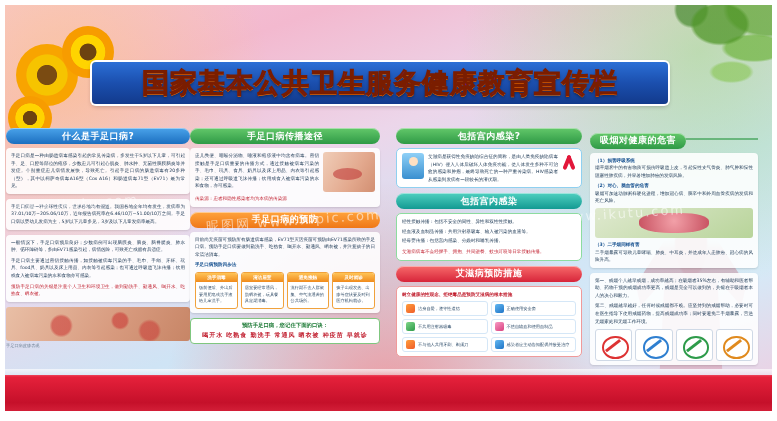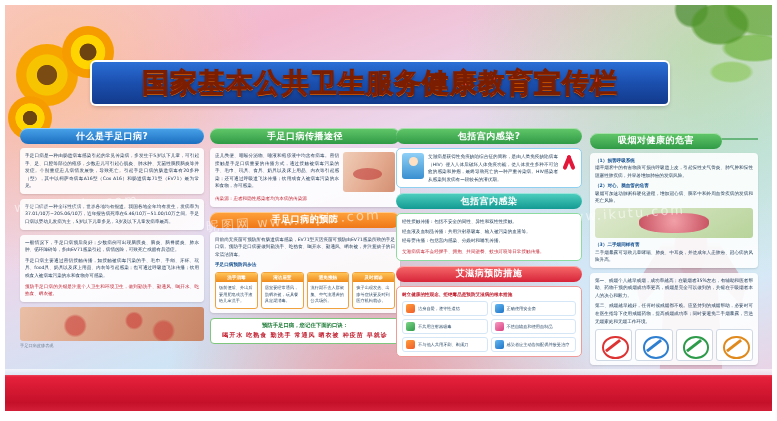--- a/index.html
+++ b/index.html
@@ -48,45 +48,45 @@
   .wm2{left:206px;top:212px;}
   .wm3{left:560px;top:206px;}
 
   
   .title-wrap{position:absolute;left:92px;top:62px;width:576px;height:42px;}
   .title-band{position:absolute;left:0;top:0;width:576px;height:42px;border-radius:4px;
      background:linear-gradient(180deg,#2b6fd6 0%,#1b4fae 50%,#123a8c 100%);
      box-shadow:0 0 0 2px #ffffff, 0 2px 5px rgba(0,0,0,.3);}
   .title-text{position:absolute;left:0;top:0;width:576px;height:42px;line-height:42px;text-align:center;
      font-size:27px;font-weight:bold;letter-spacing:1px;
-     color:#ef4444;
+     color:#701a75;
      -webkit-text-stroke:1px #7a1d00;
      text-shadow:0 1px 0 #ff7a00,0 2px 3px rgba(0,0,0,.45);
      font-family:"DejaVu Sans","Liberation Sans",sans-serif;white-space:nowrap;}
 
   
   .col{position:absolute;}
-  .c1{left:20px;top:128px;width:184px;}
-  .c2{left:210px;top:128px;width:190px;}
+  .c1{left:6px;top:128px;width:184px;}
+  .c2{left:190px;top:128px;width:190px;}
   .c3{left:396px;top:128px;width:186px;}
   .c4{left:590px;top:128px;width:168px;}
 
   
   .hdr{height:16px;border-radius:8px;display:flex;align-items:center;justify-content:center;
      font-size:9px;font-weight:bold;color:#ffffff;letter-spacing:.5px;white-space:nowrap;
      box-shadow:inset 0 1px 0 rgba(255,255,255,.45);}
   .hdr-blue{background:linear-gradient(180deg,#4aa3ea,#1c6fc0);}
   .hdr-green{background:linear-gradient(180deg,#63c86a,#2f9a46);}
   .hdr-orange{background:linear-gradient(180deg,#ffa33c,#ef7717);}
   .hdr-red{background:linear-gradient(180deg,#f76a6a,#d7253a);border-radius:8px;}
   .hdr-teal{background:linear-gradient(180deg,#4fd0c0,#139a92);}
 
   .hdr-bar{position:relative;margin-bottom:4px;}
   .hdr-bar.line:before{content:"";position:absolute;left:0;right:0;top:50%;height:2px;background:#2f9a46;opacity:.6;}
-  .hdr-bar.line .hdr{position:relative;display:inline-flex;padding:0 28px;}
+  .hdr-bar.line .hdr{position:relative;display:inline-flex;padding:0 10px;}
 
   .card{background:rgba(255,255,255,.88);border-radius:4px;padding:4px 5px;margin-bottom:5px;
      box-shadow:0 1px 2px rgba(0,0,0,.12);}
   .body-txt{font-size:4.6px;line-height:1.65;color:#16324f;text-align:justify;}
   .body-txt.red{color:#c01c2c;}
   .body-txt.blue{color:#15508f;}
 
   
   .bubble{background:#ffffff;border:1px solid #8fd0f0;border-radius:5px;padding:4px 5px;margin-bottom:5px;}
   .bubble.greenb{border-color:#8ddc9f;}

